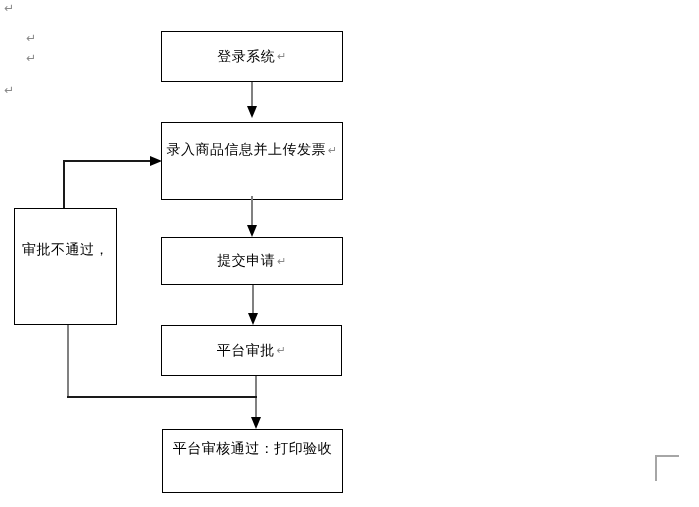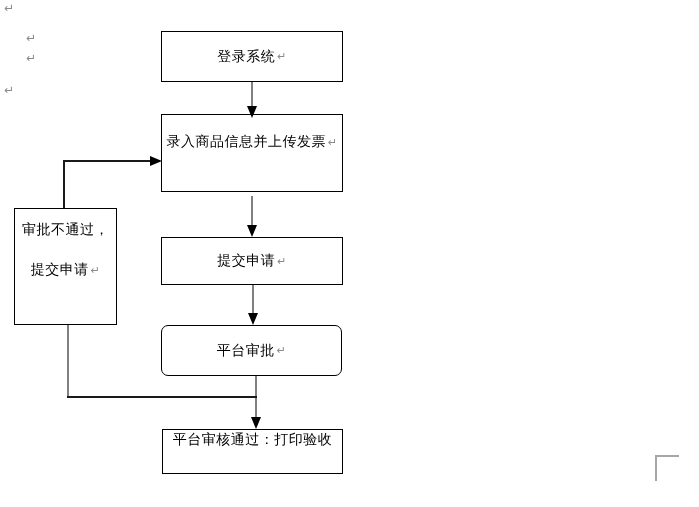--- a/index.html
+++ b/index.html
@@ -42,41 +42,40 @@
   <span class="pmark" style="left:4px; top:2px;">↵</span>
   <span class="pmark" style="left:26px; top:32px;">↵</span>
   <span class="pmark" style="left:26px; top:52px;">↵</span>
   <span class="pmark" style="left:4px; top:84px;">↵</span>
 
   <div class="node center" style="left:161px; top:31px; width:182px; height:51px;">
     <span>登录系统</span>
       <span class="rmark">↵</span>
   </div>
 
-  <div class="node multiline" style="left:161px; top:114px; width:182px; height:78px; padding-top:6px;">
+  <div class="node multiline" style="left:161px; top:122px; width:182px; height:78px; padding-top:6px;">
     <div><span>录入商品信息并上传发票</span><span class="rmark">↵</span></div>
   </div>
 
   <div class="node center" style="left:161px; top:237px; width:182px; height:48px;">
     <span>提交申请</span>
       <span class="rmark">↵</span>
   </div>
 
-  <div class="node center" style="left:161px; top:325px; width:181px; height:51px;border-radius:7px;">
+  <div class="node center" style="left:161px; top:325px; width:181px; height:51px;">
     <span>平台审批</span>
       <span class="rmark">↵</span>
   </div>
 
-  <div class="node center" style="left:162px; top:429px; width:181px; height:45px; padding-bottom:24px;">
+  <div class="node center" style="left:162px; top:429px; width:181px; height:64px; padding-bottom:24px;">
     <span>平台审核通过：打印验收</span>
   </div>
 
-  <div class="node multiline" style="left:14px; top:208px; width:103px; height:117px; padding-top:0;">
+  <div class="node multiline" style="left:14px; top:208px; width:103px; height:117px; padding-top:20px;">
     <div>审批不通过，</div>
-    <div><span>提交申请</span><span class="rmark">↵</span></div>
   </div>
 
   <div class="line gray" style="left:251px; top:82px; width:2px; height:25px;"></div>
   <div class="ah-down" style="left:247px; top:106px;"></div>
 
   <div class="line gray" style="left:251px; top:196px; width:2px; height:30px;"></div>
   <div class="ah-down" style="left:247px; top:225px;"></div>
 
   <div class="line gray" style="left:252px; top:285px; width:2px; height:29px;"></div>
   <div class="ah-down" style="left:248px; top:313px;"></div>

